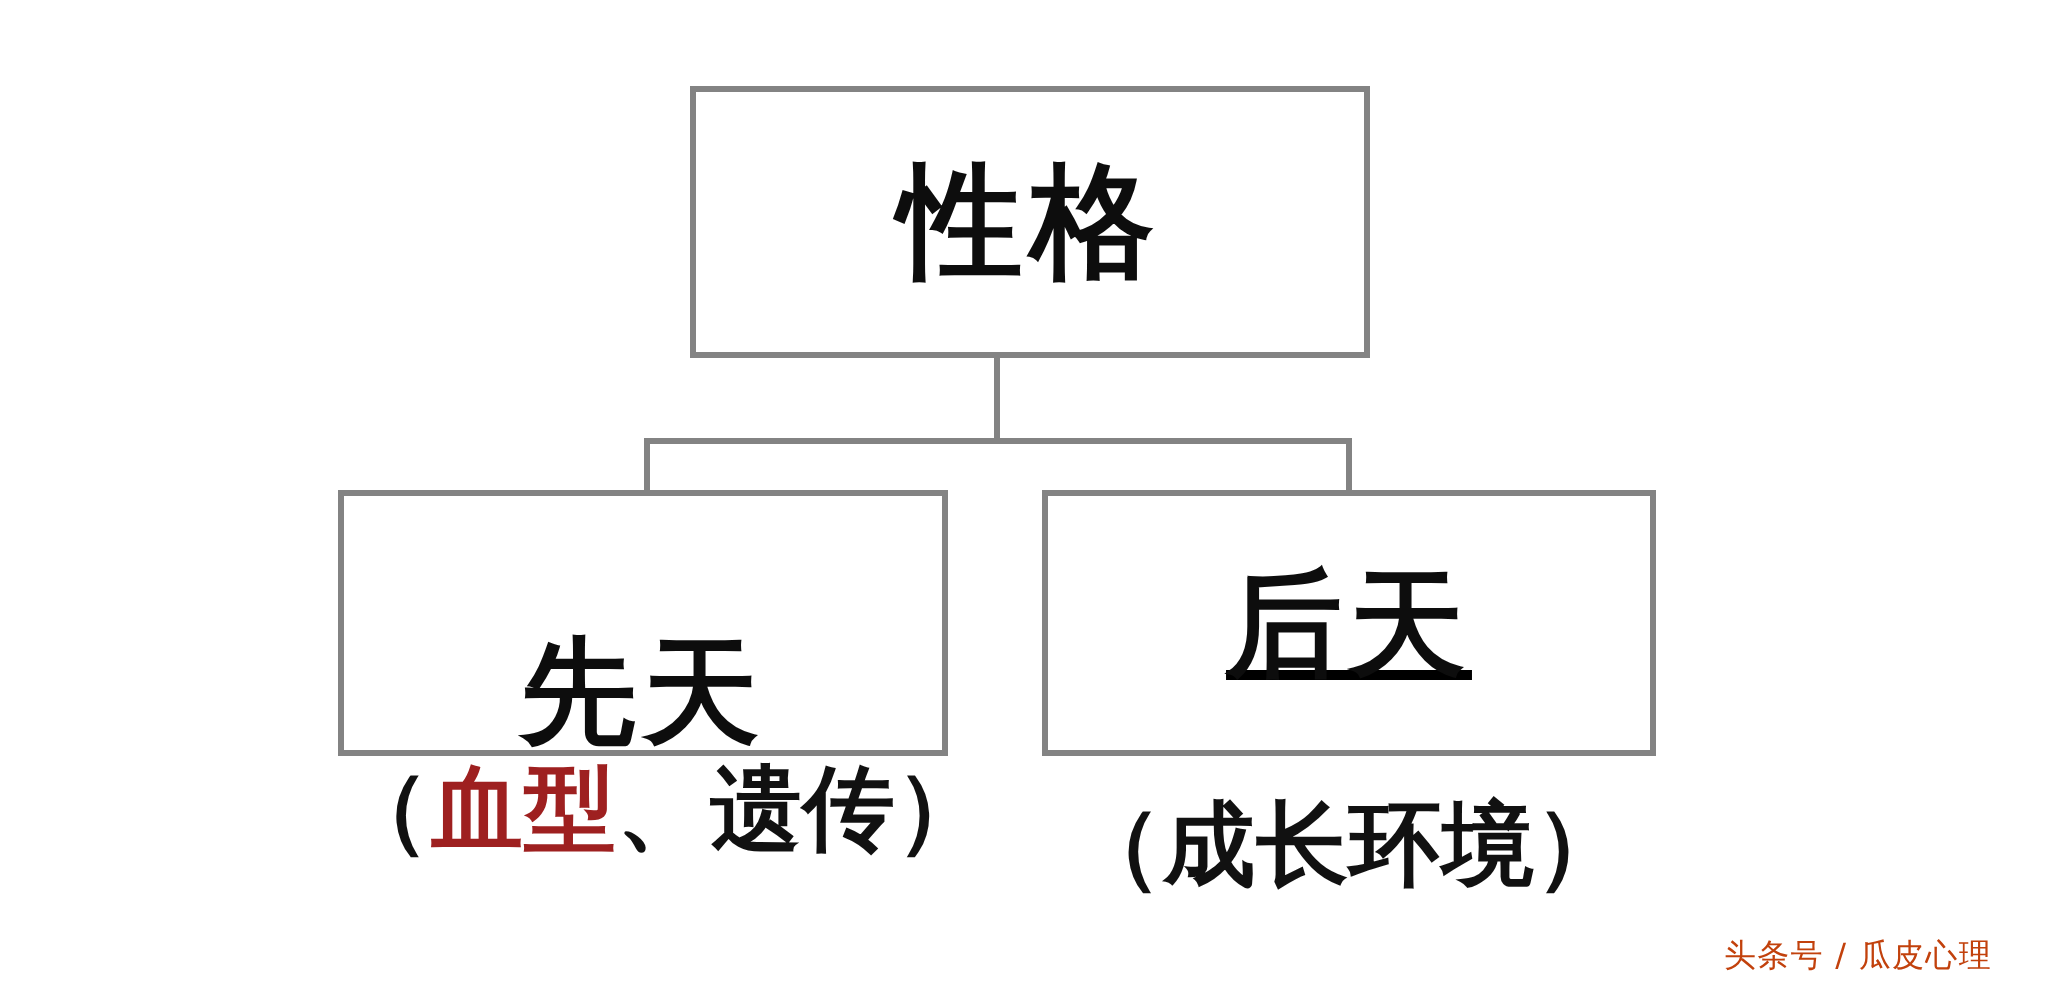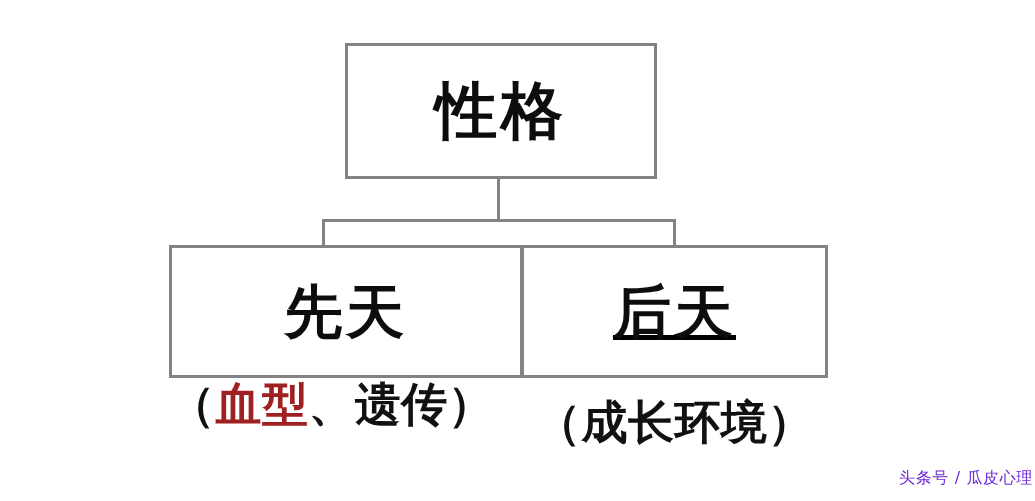--- a/index.html
+++ b/index.html
@@ -37,32 +37,33 @@
     font-weight: 700;
     color: #0d0d0d;
     letter-spacing: 0.06em;
     line-height: 1;
     white-space: nowrap;
   }
 
   #node-root {
     left: 345px;
     top: 43px;
-    width: 312px;
+    width: 340px;
     height: 136px;
   }
   #node-root .node-label {
     font-size: 62px;
   }
 
   #node-innate {
     left: 169px;
     top: 245px;
-    width: 354px;
+    width: 305px;
     height: 133px;
+    align-items: flex-end;
   }
   #node-acquired {
     left: 521px;
     top: 245px;
     width: 307px;
     height: 133px;
     text-decoration: underline;
   }
   #node-innate .node-label,
   #node-acquired .node-label {
@@ -127,24 +128,23 @@
   }
 
   
   #watermark {
     position: absolute;
     left: 862px;
     top: 468px;
     font-family: "DejaVu Sans", "Liberation Sans", sans-serif;
     font-size: 16px;
     font-weight: 400;
-    color: #6d28d9;
+    color: #c2410c;
     white-space: nowrap;
     letter-spacing: 0.04em;
-    margin-left: 37px;
   }
 </style>
 </head>
 <body>
 
 <div id="diagram-canvas">
 
   <div class="node-box" id="node-root">
     <span class="node-label">性格</span>
   </div>

